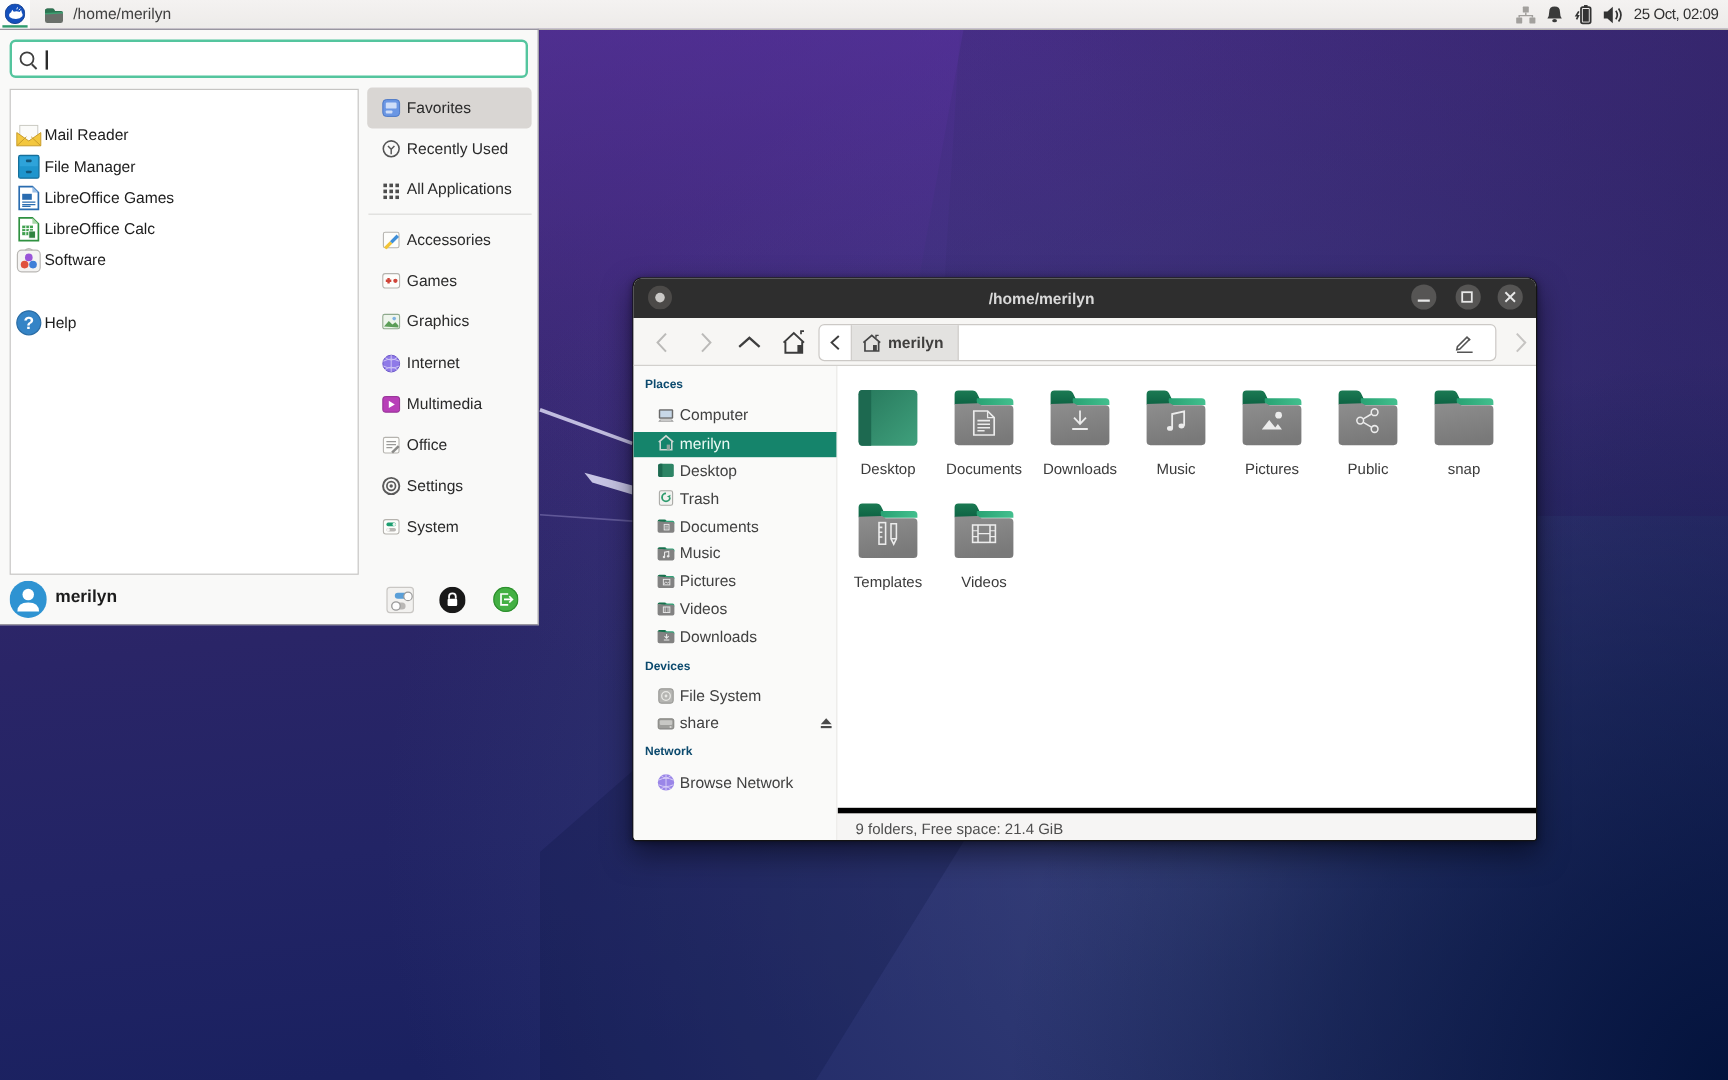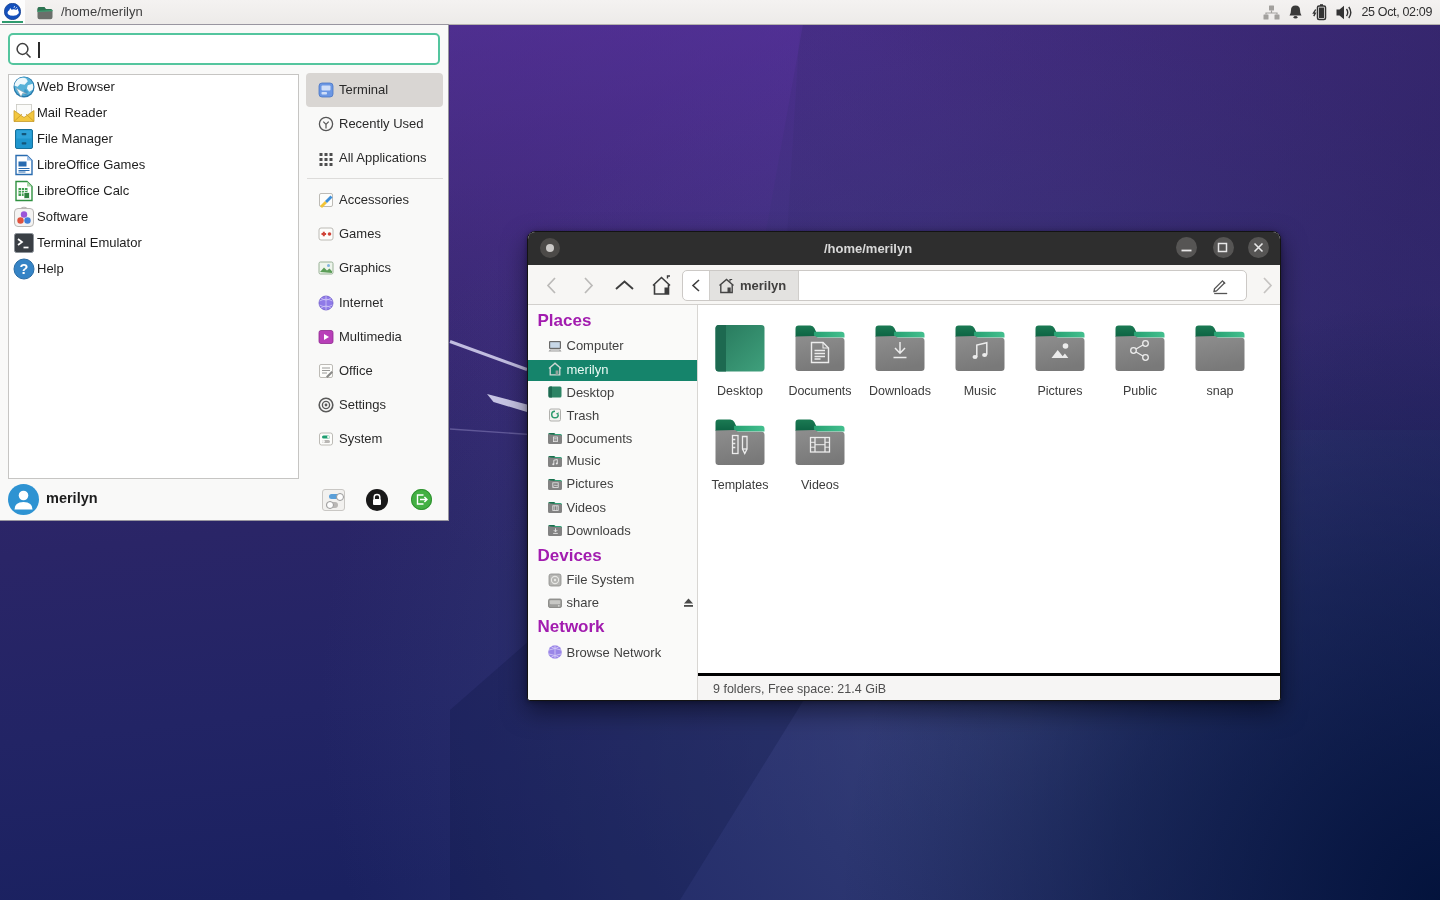--- a/index.html
+++ b/index.html
@@ -40,31 +40,31 @@
   .wbtn{position:absolute;top:5px;width:21px;height:21px;border-radius:50%;background:#565554;}
   #toolbar{position:absolute;left:0;top:33px;width:752px;height:40px;background:#f7f6f4;
     border-bottom:1px solid #d2d0cd;box-sizing:border-box;}
   #pathbar{position:absolute;left:154px;top:5px;width:565px;height:31px;background:#fff;
     border:1px solid #ccc9c6;border-radius:5px;box-sizing:border-box;}
   #crumb{position:absolute;left:26px;top:0;width:88px;height:29px;background:#e3e2e0;
     border-left:1px solid #d0cecb;border-right:1px solid #d0cecb;}
   #crumb .t{position:absolute;left:30px;top:0;height:29px;line-height:29px;font-weight:bold;font-size:13px;color:#403f3e;}
   #sidebar{position:absolute;left:0;top:73px;width:170px;height:395px;background:#fafaf9;
     border-right:1px solid #d8d6d3;box-sizing:border-box;border-radius:0 0 0 3px;}
-  .shead{position:absolute;left:9px;height:23px;line-height:23px;font-size:17px;font-weight:bold;color:#a21caf;}
+  .shead{position:absolute;left:9px;height:23px;line-height:23px;font-size:10px;font-weight:bold;color:#0c4a6e;}
   .srow{position:absolute;left:0;width:155px;height:23px;}
   .srow .ic{position:absolute;left:18px;top:3.5px;width:16px;height:16px;}
   .srow .lb{position:absolute;left:38px;top:0;height:23px;line-height:23px;font-size:13px;color:#414141;}
   #selrow{position:absolute;left:0;top:127.5px;width:169px;height:21px;background:#15846b;}
   #mainarea{position:absolute;left:170px;top:73px;width:582px;height:368px;background:#fff;overflow:hidden;}
   .fitem{position:absolute;width:80px;height:90px;text-align:center;}
   .fitem svg{display:block;margin:0 auto;}
   .fitem .cap{position:absolute;left:-8px;width:96px;top:61px;font-size:12.5px;color:#3b3b3b;}
   #statusbar{position:absolute;left:170px;top:441px;width:582px;height:27px;background:#f6f5f4;
-    border-top:3px solid #000000;box-sizing:border-box;border-radius:0 0 3px 0;}
+    border-top:5px solid #000000;box-sizing:border-box;border-radius:0 0 3px 0;}
   #statusbar .t{position:absolute;left:15px;top:0;height:26px;line-height:26px;font-size:12.5px;color:#4e4e4e;}
 </style>
 </head>
 <body>
 <div id="desk">
   <svg id="wall" class="abs" style="left:0;top:0;" width="1440" height="900" viewBox="0 0 1440 900">
     <defs>
       <linearGradient id="gbase" x1="0" y1="0" x2="0.18" y2="1">
         <stop offset="0" stop-color="#48297d"></stop>
         <stop offset="0.33" stop-color="#37286e"></stop>
@@ -364,31 +364,20 @@
 
   <div id="menu">
     <div id="search">
       <svg class="abs" style="left:4px;top:5.5px;" width="20" height="20" viewBox="0 0 20 20">
         <circle cx="8.5" cy="8" r="5.4" fill="none" stroke="#3f3f3f" stroke-width="1.5"></circle>
         <path d="M12.5,12.5 l4,4" stroke="#3f3f3f" stroke-width="1.6"></path>
       </svg>
       <div id="cursor"></div>
     </div>
     <div id="applist">
-        <div class="appitem" style="top:-0.8px">
-          <svg class="ic" width="24" height="24" viewBox="0 0 24 24">
-            <circle cx="12" cy="12" r="10.5" fill="#2678ab"></circle>
-<circle cx="12" cy="11.6" r="9.5" fill="#55b1d8"></circle>
-<path d="M7,3.4 q4,-1.5 7.2,0 l1.6,2.8 -3.2,3.5 -4.4,-0.7 -2.6,2.7 -3.3,-1.3 q1,-4.7 4.7,-7z" fill="#eef8fc"></path>
-<path d="M15.8,10.2 l4.9,-1.4 q1,3 0,6 l-3.4,1.9 -2.4,-3.2z" fill="#eef8fc"></path>
-<path d="M12.8,13.8 l3.1,2.6 -1,4.6 -3.6,-2.1z" fill="#3f98c6"></path>
-<path d="M4.2,13 l4.8,8.8 1.7,-3.6 3.9,0.7z" fill="#fff" stroke="#8aa5b5" stroke-width="0.6"></path>
-          </svg>
-          <span class="lb">Web Browser</span>
-        </div>
         <div class="appitem" style="top:25.2px">
           <svg class="ic" width="24" height="24" viewBox="0 0 24 24">
             <rect x="4.5" y="3.5" width="15" height="13" fill="#fbfbf9" stroke="#c8c8c0" stroke-width="0.8"></rect>
 <path d="M2,9.5 l10,7 10,-7 v11 h-20 z" fill="#f3c73f" stroke="#c79a28" stroke-width="0.8"></path>
 <path d="M2,20.5 l8,-7.5 M22,20.5 l-8,-7.5" stroke="#c79a28" stroke-width="0.8" fill="none"></path>
           </svg>
           <span class="lb">Mail Reader</span>
         </div>
         <div class="appitem" style="top:51.3px">
           <svg class="ic" width="24" height="24" viewBox="0 0 24 24">
@@ -421,46 +410,38 @@
         <div class="appitem" style="top:129.4px">
           <svg class="ic" width="24" height="24" viewBox="0 0 24 24">
             <rect x="2.5" y="3.5" width="19" height="18" rx="3.5" fill="#f4f3f2" stroke="#b9b7b4" stroke-width="1"></rect>
 <path d="M9,3.5 q3,-2.5 6,0" fill="none" stroke="#b9b7b4" stroke-width="1.2"></path>
 <circle cx="12" cy="9.5" r="3.2" fill="#9a55d8"></circle>
 <circle cx="8.5" cy="15.5" r="3.2" fill="#e0523e"></circle>
 <circle cx="15.5" cy="15.5" r="3.2" fill="#3f7fd8"></circle>
           </svg>
           <span class="lb">Software</span>
         </div>
-        <div class="appitem" style="top:155.4px">
-          <svg class="ic" width="24" height="24" viewBox="0 0 24 24">
-            <rect x="2.5" y="2.5" width="19" height="19" rx="2" fill="#3a3f45" stroke="#8d9399" stroke-width="1"></rect>
-<path d="M6,8 l4,3 -4,3" stroke="#fff" stroke-width="1.7" fill="none"></path>
-<path d="M11.5,16.5 h5" stroke="#fff" stroke-width="1.7"></path>
-          </svg>
-          <span class="lb">Terminal Emulator</span>
-        </div>
         <div class="appitem" style="top:181.5px">
           <svg class="ic" width="24" height="24" viewBox="0 0 24 24">
             <circle cx="12" cy="12" r="10" fill="#3584c6"></circle>
 <circle cx="12" cy="12" r="10" fill="none" stroke="#2a6ca4" stroke-width="1"></circle>
 <text x="12" y="17" font-size="14.5" font-weight="bold" fill="#fff" text-anchor="middle" font-family="Liberation Sans">?</text>
           </svg>
           <span class="lb">Help</span>
         </div>
       </div>
     <div id="favhl"></div>
     <div id="catcol">
         <div class="catitem" style="top:47.5px">
           <svg class="ic" width="16" height="16" viewBox="0 0 16 16">
             <rect x="1" y="1" width="14" height="14" rx="3" fill="#6b97e4" stroke="#4a76c4" stroke-width="0.8"></rect>
 <rect x="3.5" y="3.5" width="9" height="5" rx="1" fill="#cfdef8"></rect>
 <rect x="3.5" y="10" width="5.5" height="2.5" rx="0.8" fill="#cfdef8"></rect>
           </svg>
-          <span class="lb">Terminal</span>
+          <span class="lb">Favorites</span>
         </div>
         <div class="catitem" style="top:81.5px">
           <svg class="ic" width="16" height="16" viewBox="0 0 16 16">
             <circle cx="8" cy="8" r="6.6" fill="none" stroke="#555" stroke-width="1.3"></circle>
 <path d="M8,8.4 L5.3,5.6 M8,8.4 L10.7,5.6 M8,8.4 V12.6" stroke="#555" stroke-width="1.2" fill="none"></path>
           </svg>
           <span class="lb">Recently Used</span>
         </div>
         <div class="catitem" style="top:115.5px">
           <svg class="ic" width="16" height="16" viewBox="0 0 16 16">

